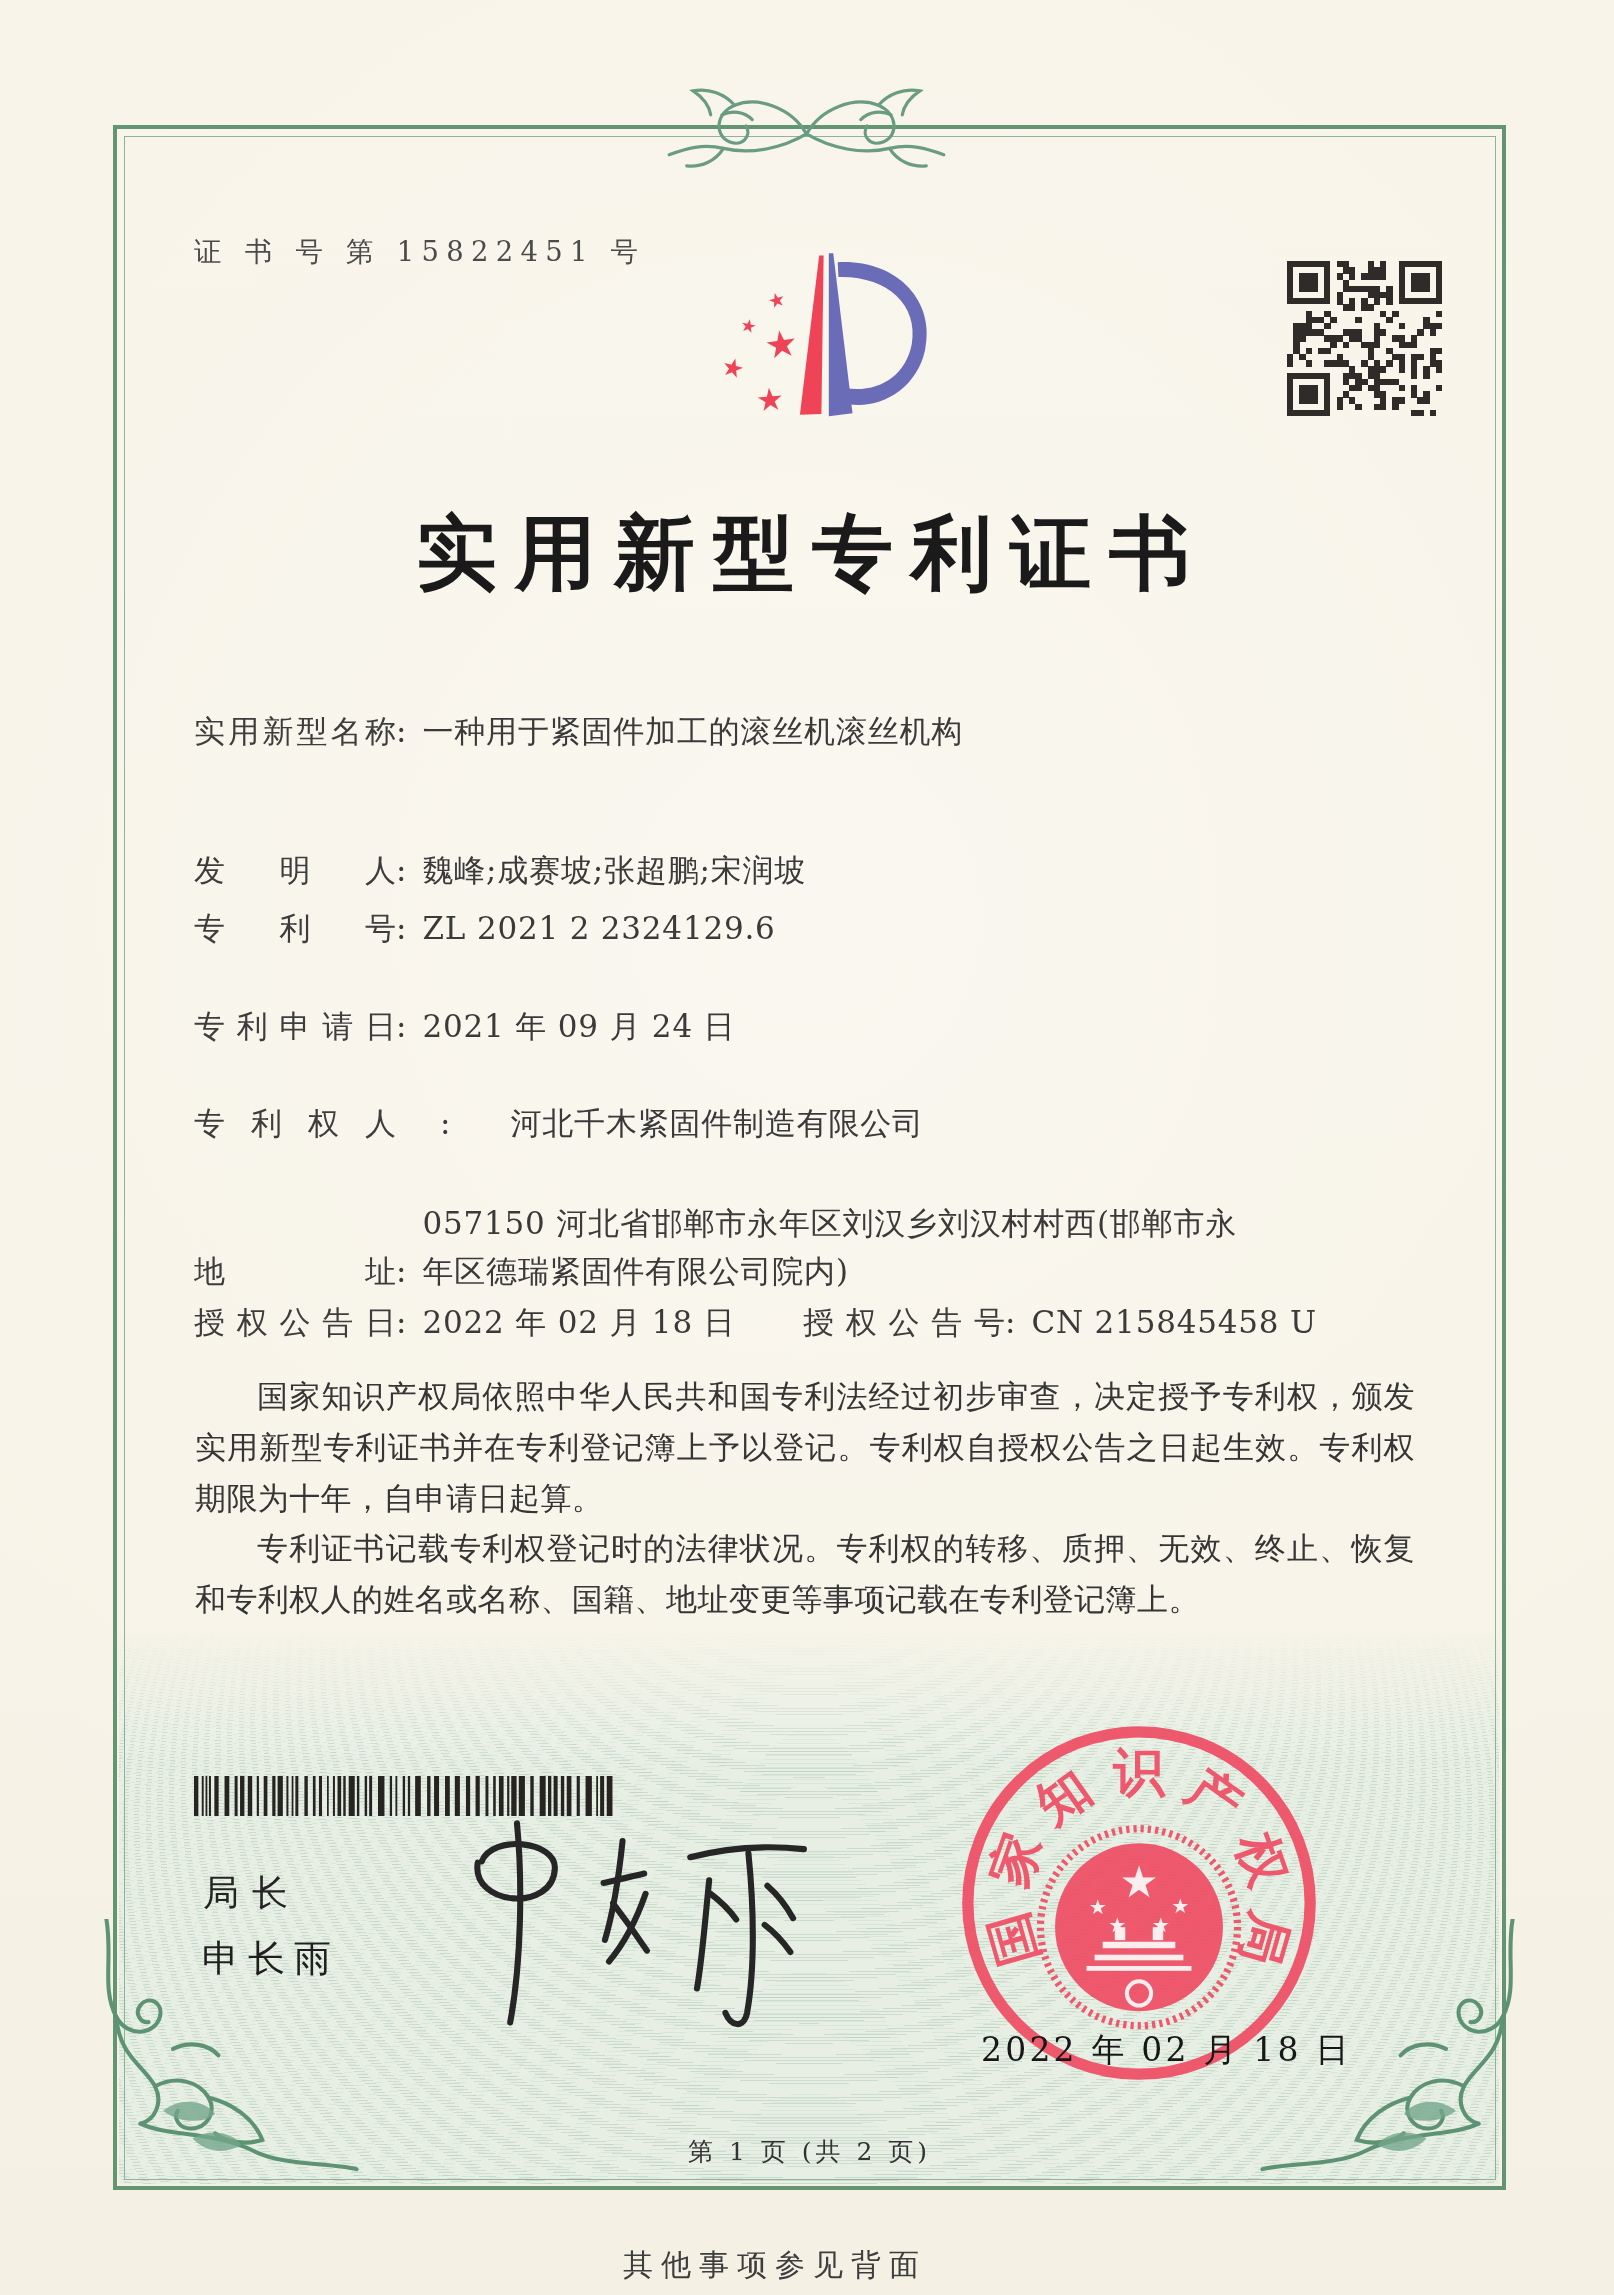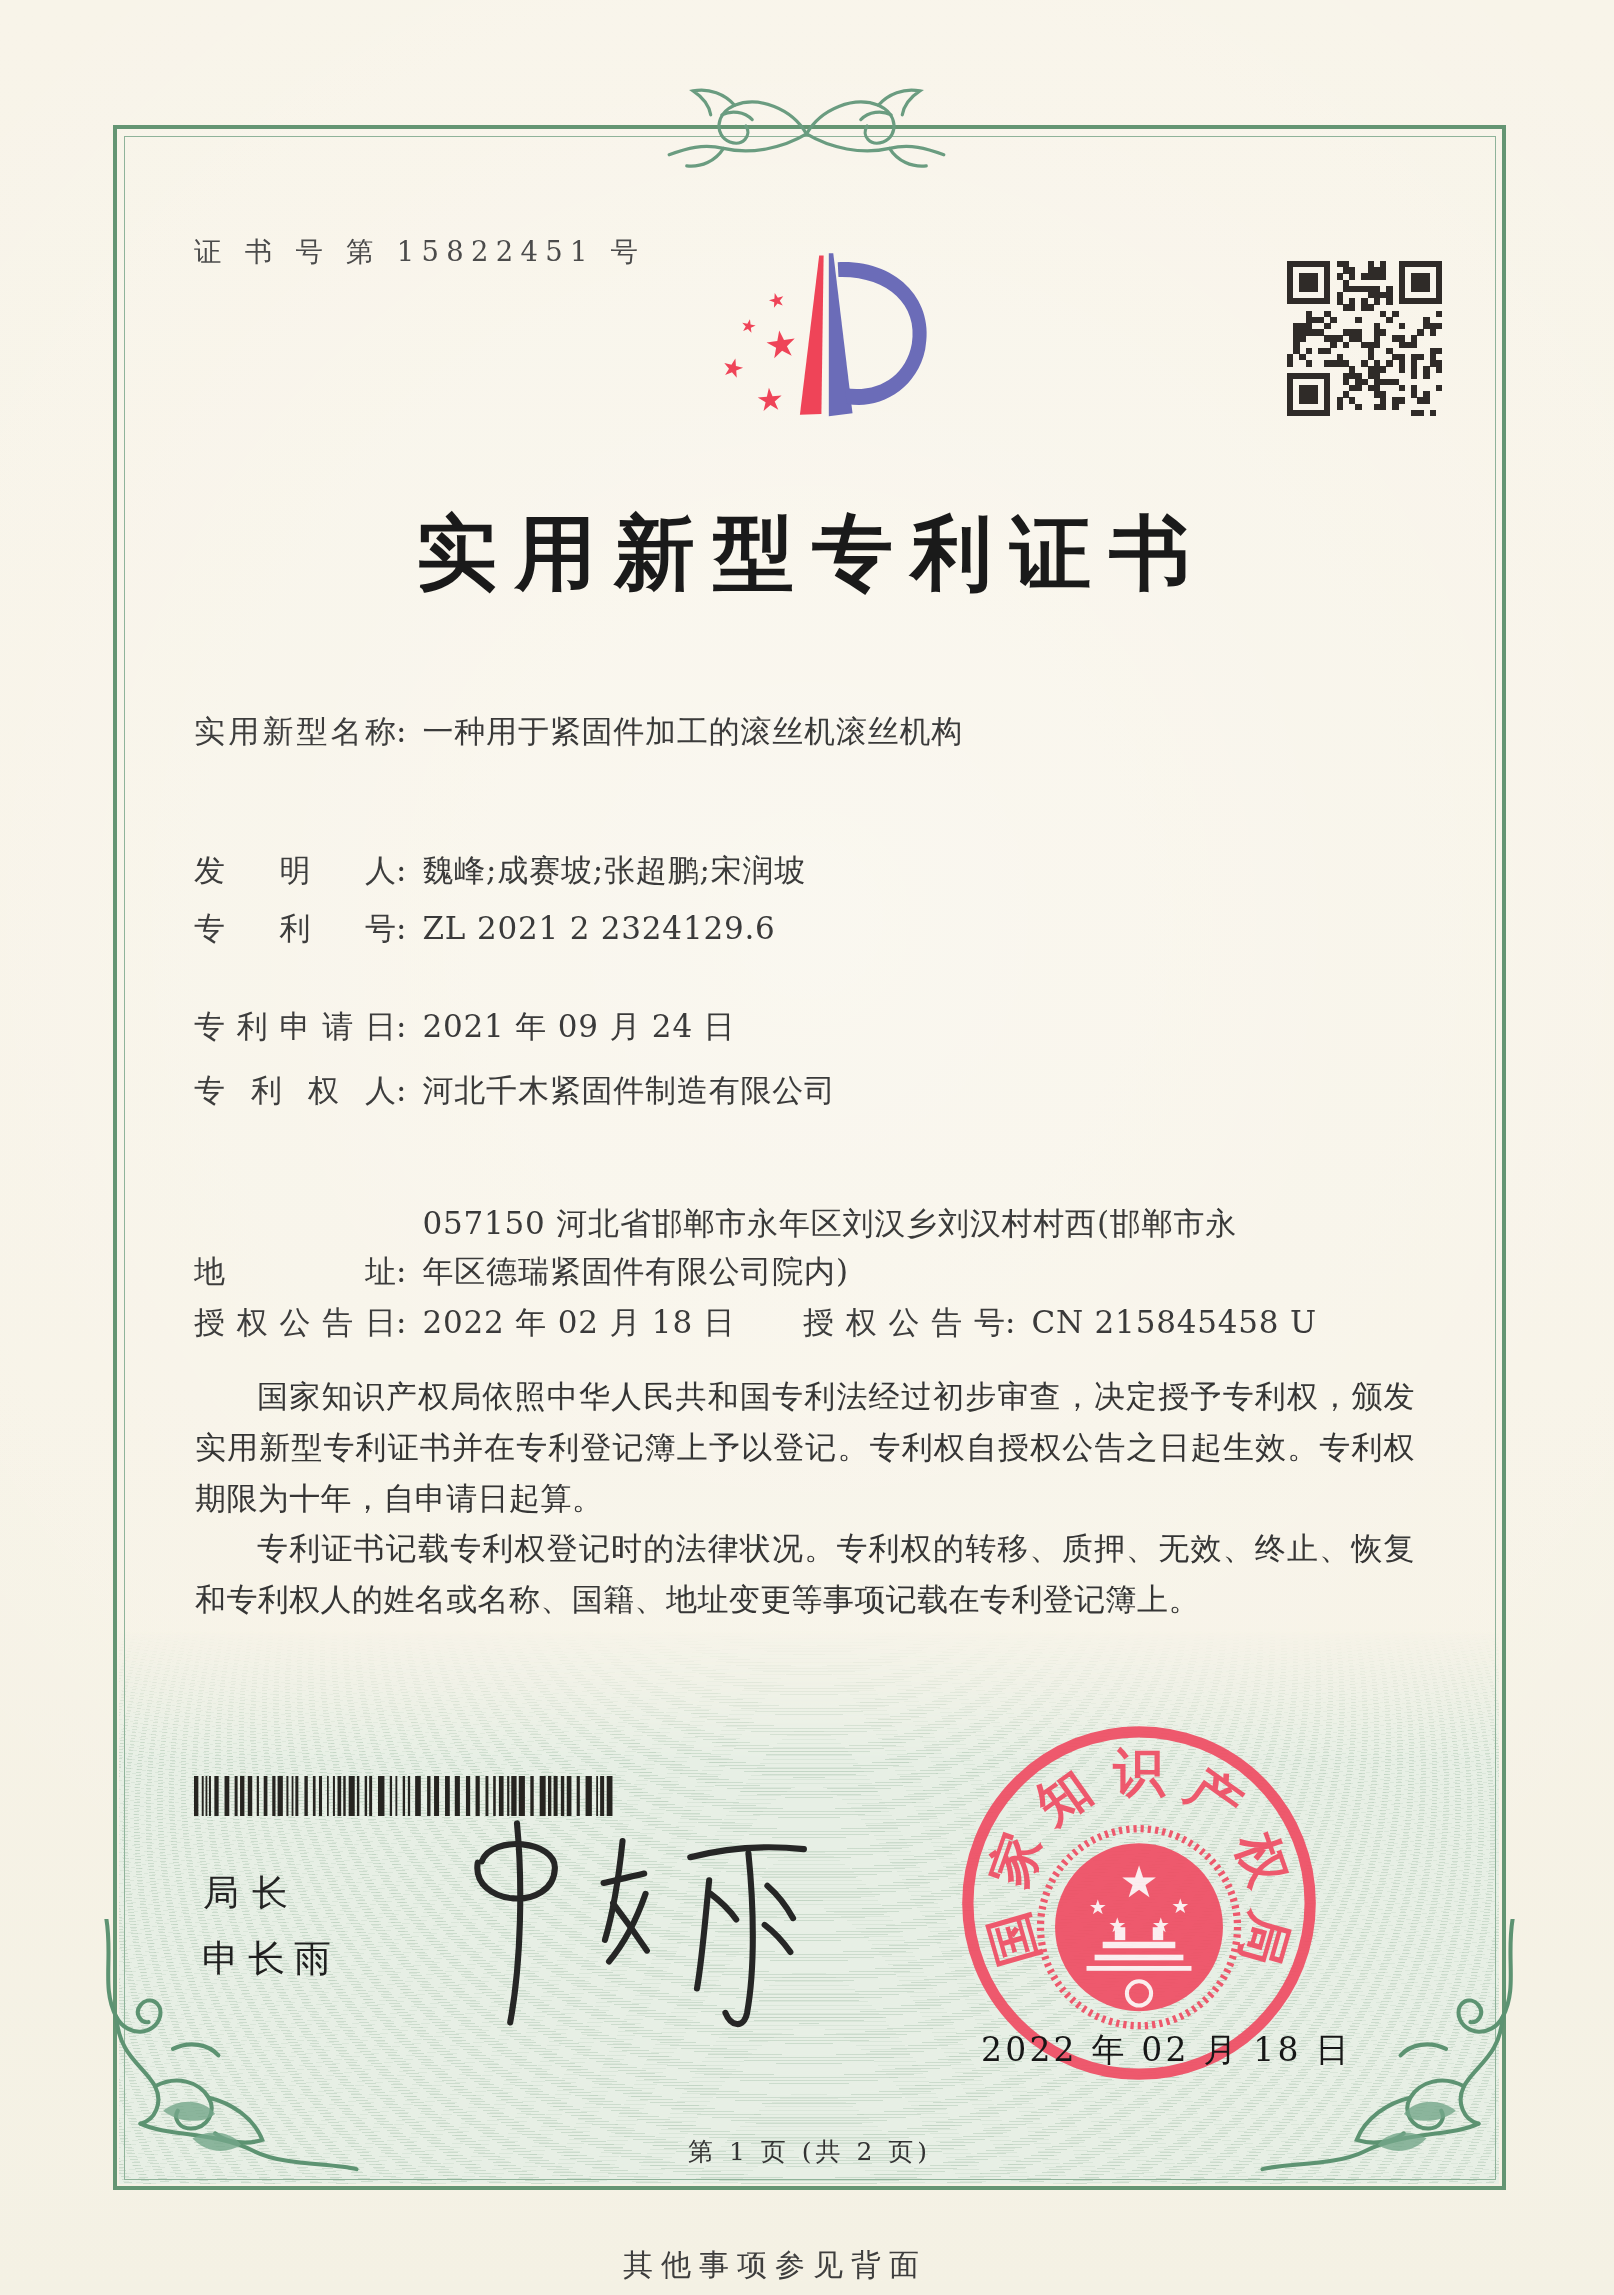--- a/index.html
+++ b/index.html
@@ -31,21 +31,21 @@
   .cert-no{position:absolute;left:194px;top:234px;font-size:27.4px;letter-spacing:7.3px;color:#4b4b4b;}
   .logo{position:absolute;left:688px;top:231px;width:252px;height:203px;}
   .qr{position:absolute;left:1287px;top:261px;width:155px;height:155px;}
   .title{position:absolute;left:0;right:0;top:500px;text-align:center;
          font-size:81px;font-weight:bold;color:#1a1a1a;letter-spacing:18px;padding-left:10px;}
   
   .row{position:absolute;left:194px;display:flex;align-items:flex-end;color:#3a3a3a;font-size:31px;line-height:1.55;}
   .lbl{display:inline-block;width:202px;text-align:justify;text-align-last:justify;color:#3d3d3d;}
   .colon{width:14.5px;}
   .val{margin-left:12px;white-space:pre-line;letter-spacing:0.8px;}
-  .r0{top:707px;} .r1{top:846px;} .r2{top:904px;} .r3{top:1002px;} .r4{top:1066px;} .r5{top:1199px;} .rg{top:1298px;right:161px;}
+  .r0{top:707px;} .r1{top:846px;} .r2{top:904px;} .r3{top:1002px;} .r4{top:1099px;gap:44px;} .r5{top:1199px;} .rg{top:1298px;right:161px;}
   .grant2{position:absolute;left:609px;top:0;display:flex;}
   .grant2 .lbl{width:202px;}
   
   .paras{position:absolute;left:195px;top:1371px;width:1220px;font-size:31px;line-height:1.64;
          color:#353535;text-align:justify;letter-spacing:0.4px;}
   .paras p{margin:0;text-indent:2em;}
   
   .barcode{position:absolute;left:194px;top:1776px;width:420px;height:40px;}
   .director-title{position:absolute;left:203px;top:1869px;font-size:36px;letter-spacing:13px;color:#242424;}
   .director-name{position:absolute;left:202px;top:1934px;font-size:37px;letter-spacing:9px;color:#1f1f1f;}

